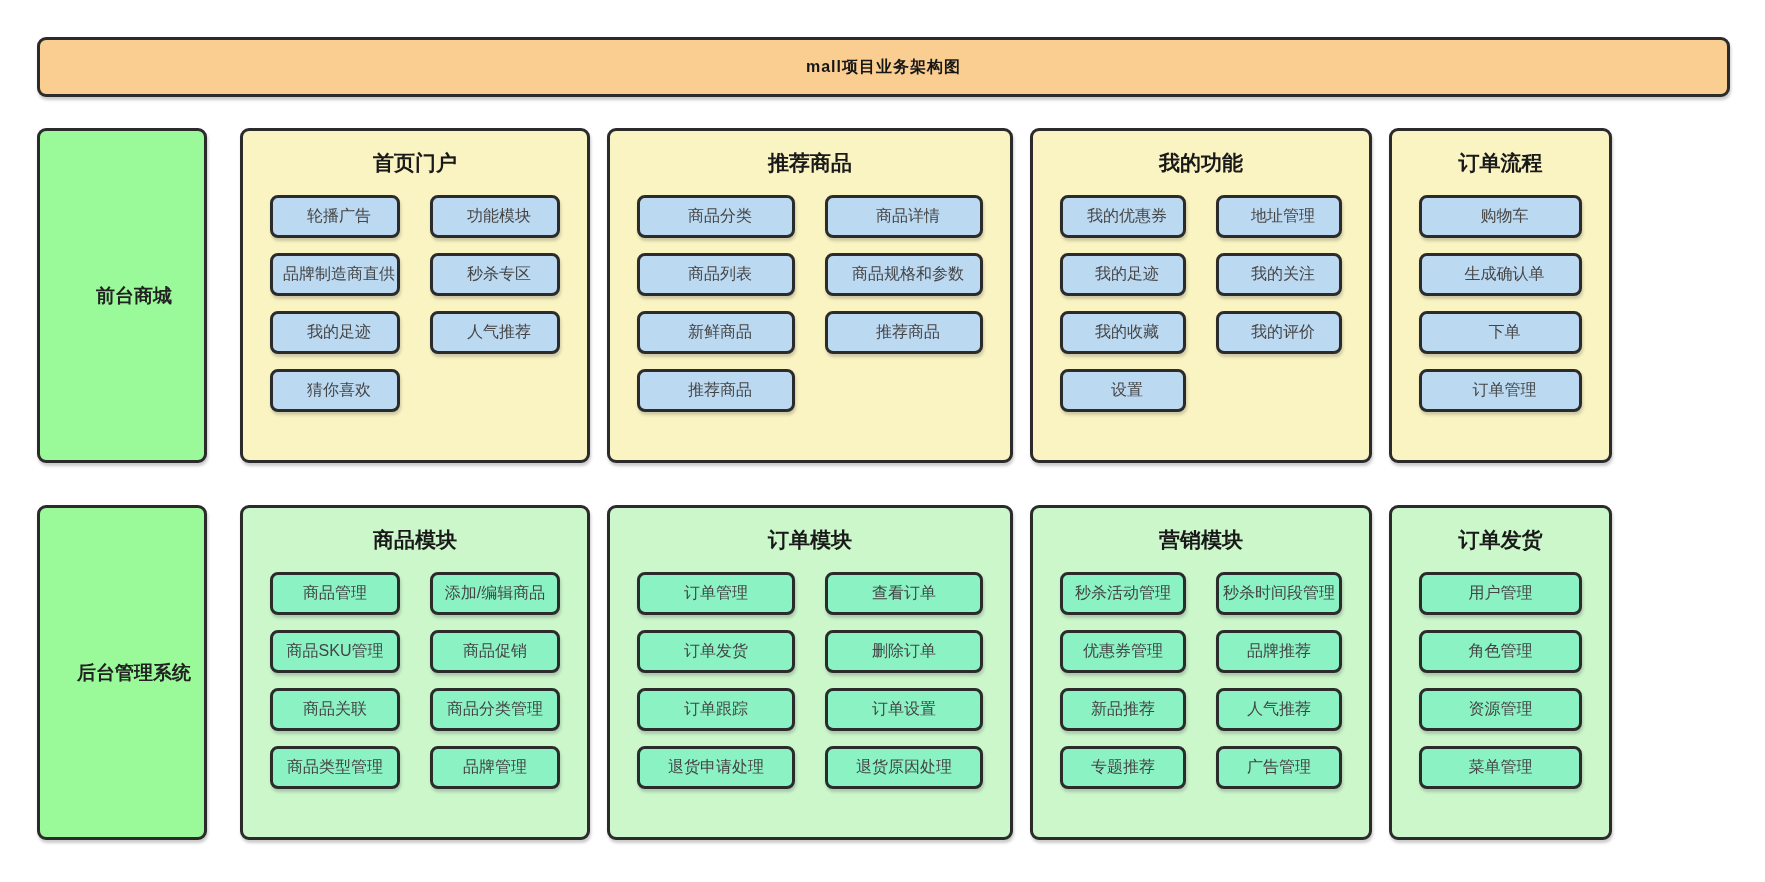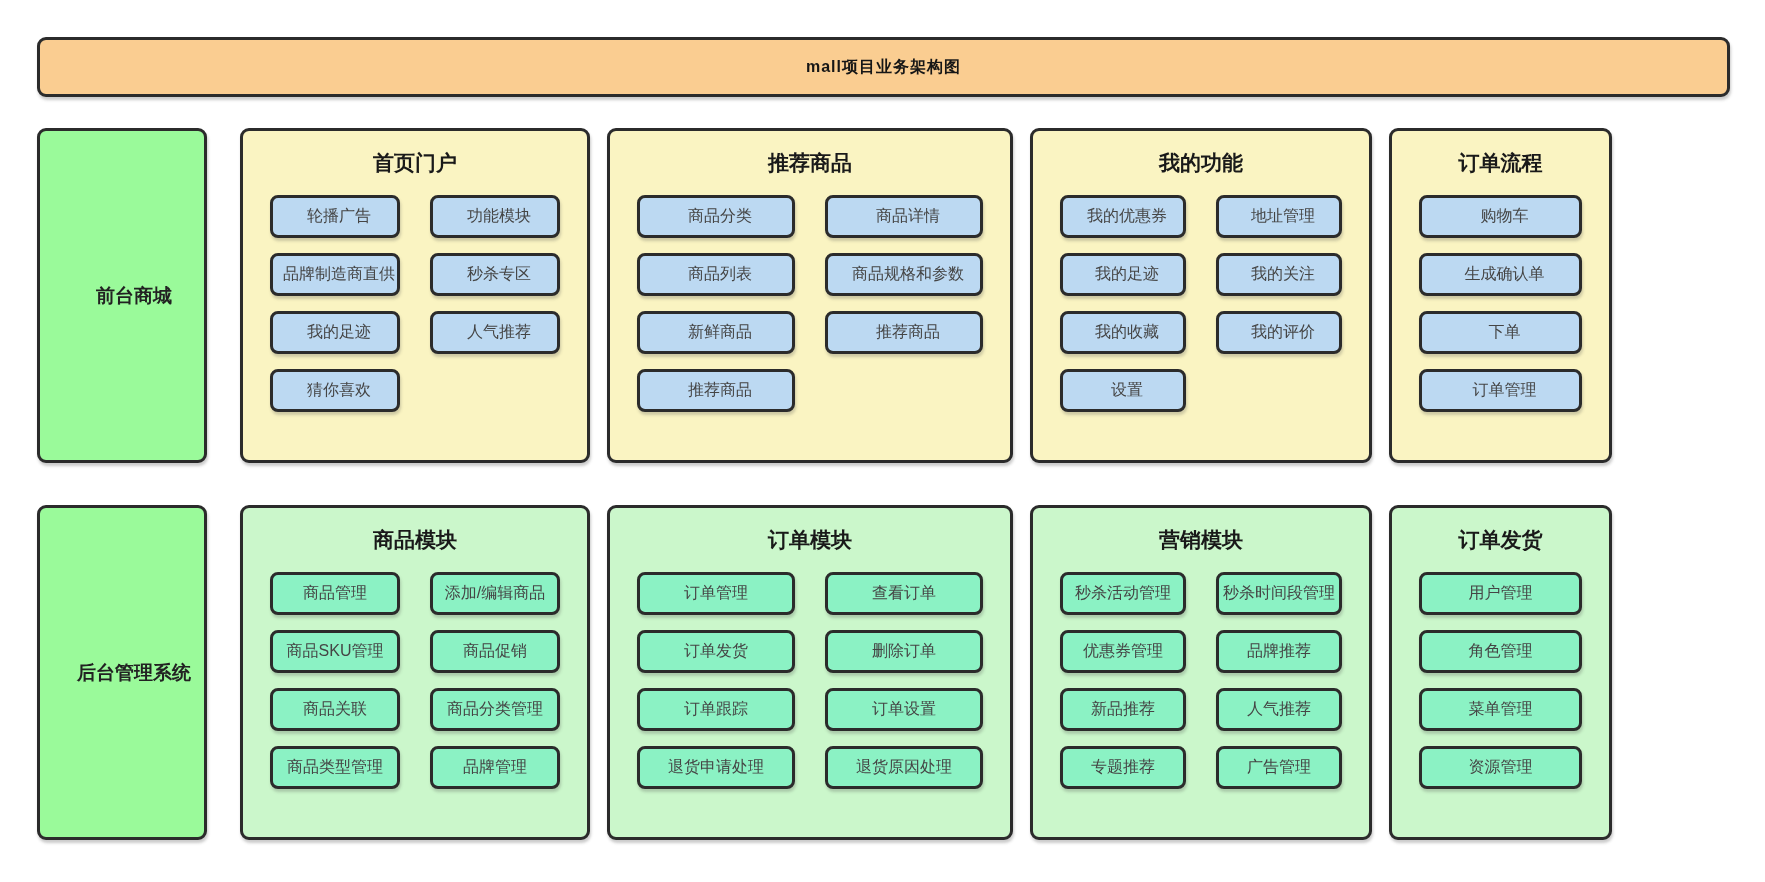--- a/index.html
+++ b/index.html
@@ -185,19 +185,19 @@
           <div class="node">专题推荐</div>
           <div class="node">广告管理</div>
         </div>
     </section>
 
     <section class="panel w4 frame">
       <h2 class="panel-title">订单发货</h2>
       <div class="grid single">
           <div class="node">用户管理</div>
           <div class="node">角色管理</div>
+          <div class="node">资源管理</div>
           <div class="node">菜单管理</div>
-          <div class="node">资源管理</div>
         </div>
     </section>
   </div>
 
 </div>
 
 </body></html>

